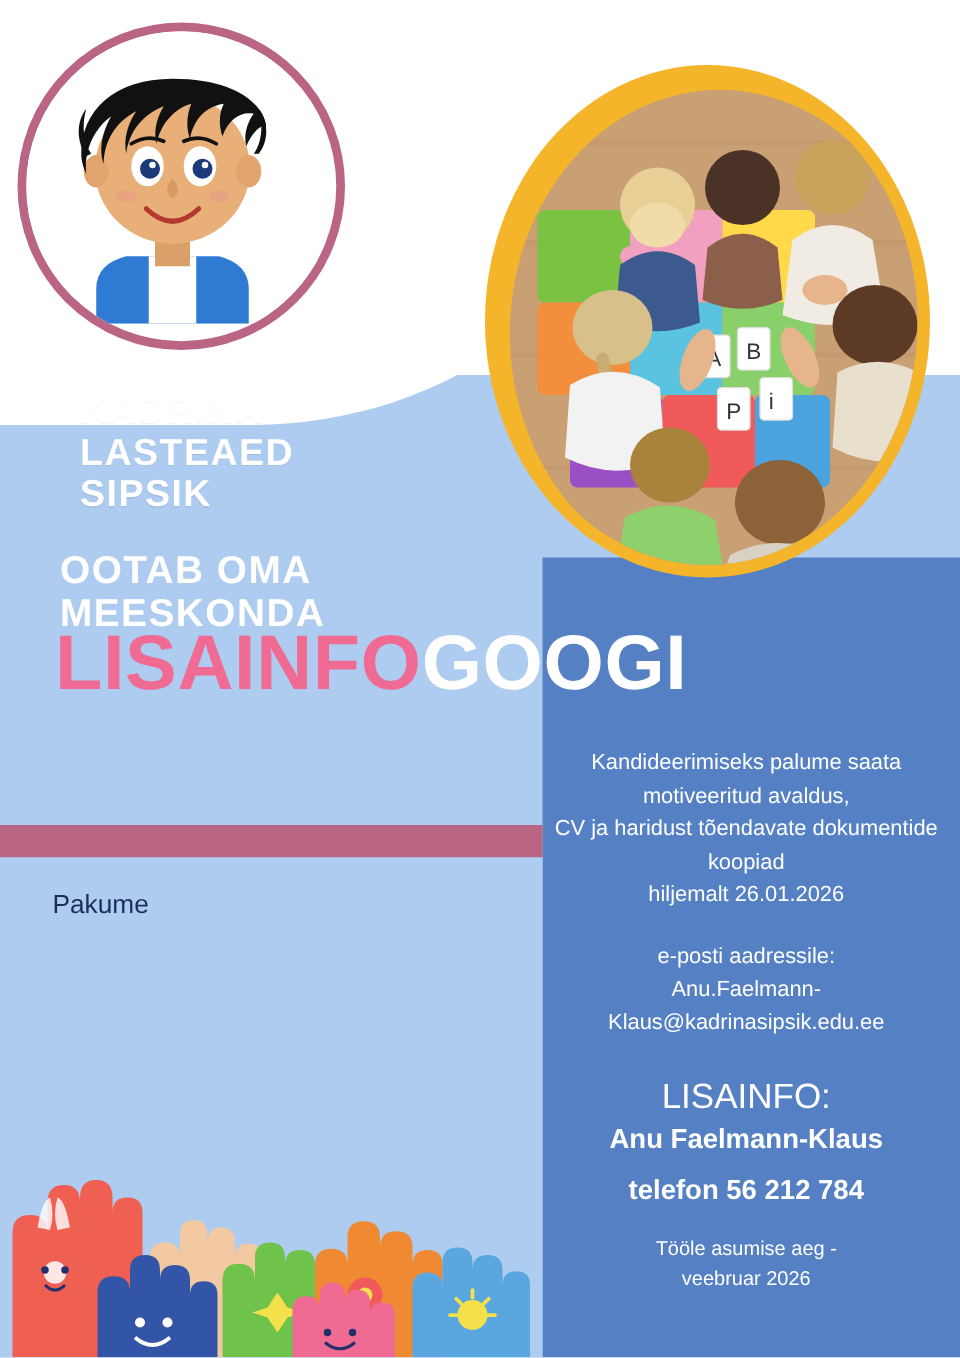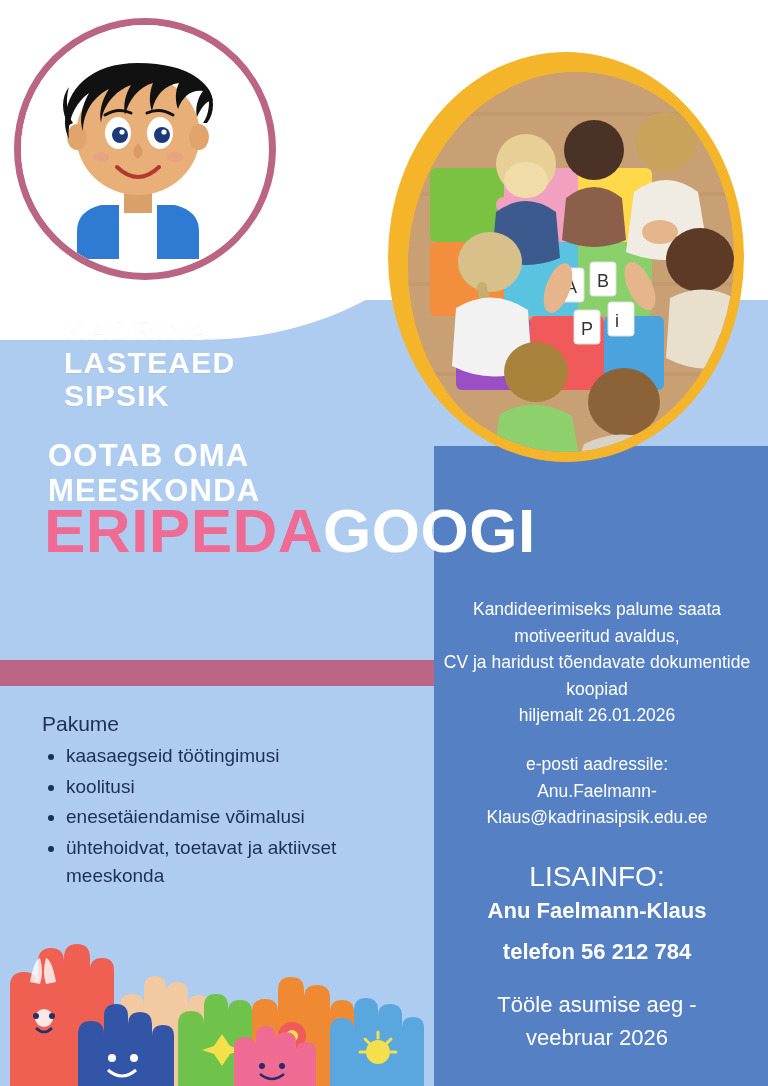--- a/index.html
+++ b/index.html
@@ -195,21 +195,21 @@
     margin: 0;
     line-height: 1.32;
   }
   .info-phone {
     font-size: 22px;
     font-weight: bold;
     margin: 12px;
     line-height: 1.32;
   }
   .start-text {
-    font-size: 22px;
+    font-size: 16px;
     line-height: 1.5;
     margin: 22px 0 12px 0;
   }
 
   
   .hands {
     position: absolute;
     left: 0; bottom: 0;
     width: 434px; height: 220px;
   }
@@ -362,32 +362,26 @@
 
   <div class="headline-block">
     <div class="h-line1" style="white-space:pre-line">KADRINA
 LASTEAED
 SIPSIK</div>
     <div class="h-line2" style="white-space:pre-line">OOTAB OMA
 MEESKONDA</div>
   </div>
 
   <div class="big-word">
-    <span class="part-a">ERIPEDA</span><span class="part-b">GOOGI</span>
+    <span class="part-a">LISAINFO</span><span class="part-b">GOOGI</span>
   </div>
 
 
   <div class="offer">
     <div class="offer-title">Pakume</div>
-    <ul>
-      <li>kaasaegseid töötingimusi</li>
-      <li>koolitusi</li>
-      <li>enesetäiendamise võimalusi</li>
-      <li>ühtehoidvat, toetavat ja aktiivset meeskonda</li>
-    </ul>
   </div>
 
   <div class="right-col">
     <div class="apply-text" style="white-space:pre-line">Kandideerimiseks palume saata motiveeritud avaldus,
 CV ja haridust tõendavate dokumentide koopiad
 hiljemalt 26.01.2026</div>
     <div class="email-text" style="white-space:pre-line">e-posti aadressile:
 Anu.Faelmann-Klaus@kadrinasipsik.edu.ee</div>
     <div class="info-head">LISAINFO:</div>
     <div class="info-name">Anu Faelmann-Klaus</div>

